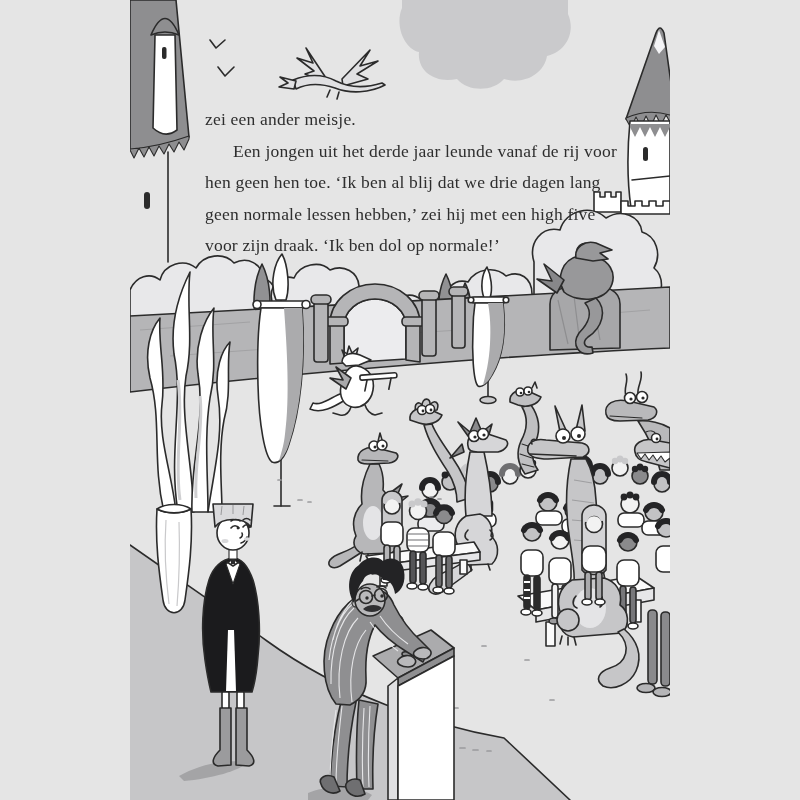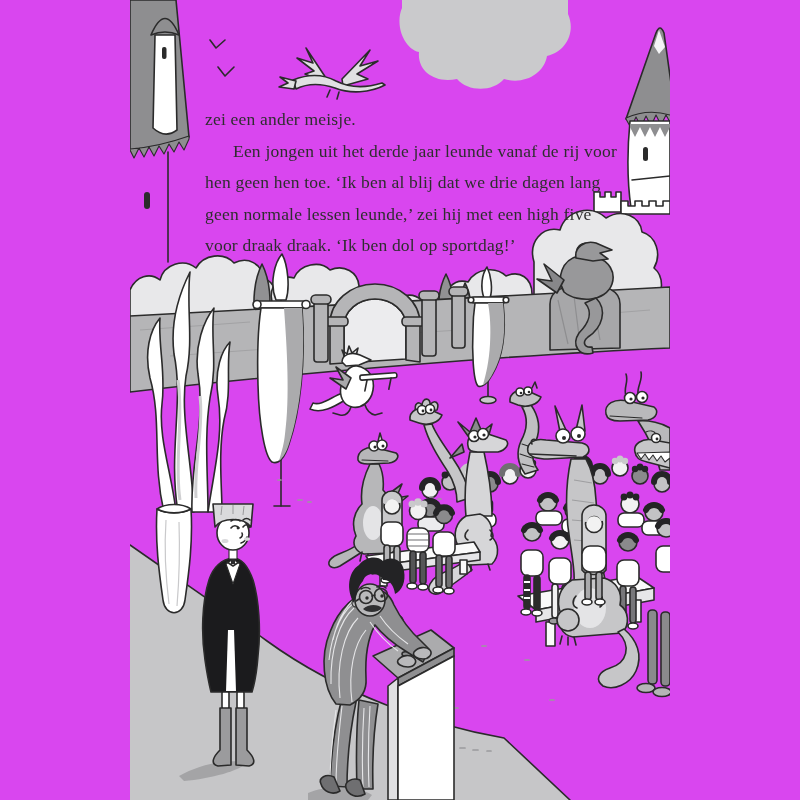--- a/index.html
+++ b/index.html
@@ -1,16 +1,16 @@
 <!DOCTYPE html>
 <html><head>
 <meta charset="utf-8">
 <style>
   html,body{margin:0;padding:0;background:#ffffff;}
-  .page{position:relative;width:800px;height:800px;background:#d946ef;overflow:hidden;
+  .page{position:relative;width:800px;height:800px;background:#e5e5e5;overflow:hidden;
         font-family:"Liberation Serif","DejaVu Serif",serif;}
   .art{position:absolute;left:130px;top:0;}
   .text-block{position:absolute;left:205px;top:104px;z-index:5;color:#2e2e2e;
               font-size:17.5px;line-height:31.6px;letter-spacing:.2px;white-space:nowrap;}
   .text-block .indent{padding-left:28px;}
   
   .o{stroke:#2b2b2b;stroke-width:1.6;stroke-linejoin:round;stroke-linecap:round;}
   .t{stroke:#2b2b2b;stroke-width:1.1;stroke-linejoin:round;stroke-linecap:round;}
   .n{fill:none;}
   .spk{stroke:#9b9b9d;stroke-width:1.7;stroke-linecap:round;fill:none;}
@@ -18,22 +18,22 @@
 </style>
 </head>
 <body>
 
 <div class="page">
 
   <div class="text-block">
     <div>zei een ander meisje.</div>
     <div class="indent">Een jongen uit het derde jaar leunde vanaf de rij voor</div>
     <div>hen geen hen toe. ‘Ik ben al blij dat we drie dagen lang</div>
-    <div>geen normale lessen leunde,’ zei hij met een high five</div>
-    <div>voor draak draak. ‘Ik ben dol op sportdag!’</div>
+    <div>geen normale lessen hebben,’ zei hij met een high five</div>
+    <div>voor zijn draak. ‘Ik ben dol op normale!’</div>
   </div>
 
   <svg class="art" width="540" height="800" viewBox="0 0 540 800">
 
     <path fill="#cacacc" d="M272,0 L438,0 L438,14 C446,32 436,52 417,56 C414,74 394,85 374,79 C363,92 338,92 327,79 C305,84 287,71 289,52 C273,48 265,24 272,8 Z"></path>
 
     <g>
       <path class="o" fill="#8e8e90" d="M0,0 L46,0 L59,137 Q28,148 0,150 Z"></path>
       <path class="t" fill="#8e8e90" d="M0,150 L4,158 L9,148 L14,157 L19,147 L24,156 L29,146 L34,154 L39,144 L44,152 L49,142 L54,150 L59,139 L59,136 Q28,147 0,149 Z"></path>
       <path class="o n" d="M38,152 L38,262"></path>

